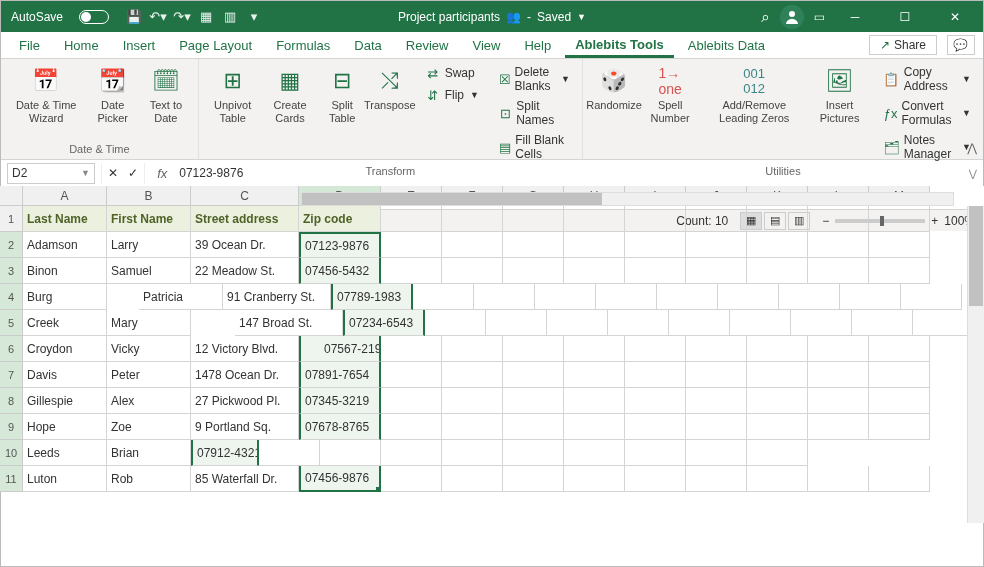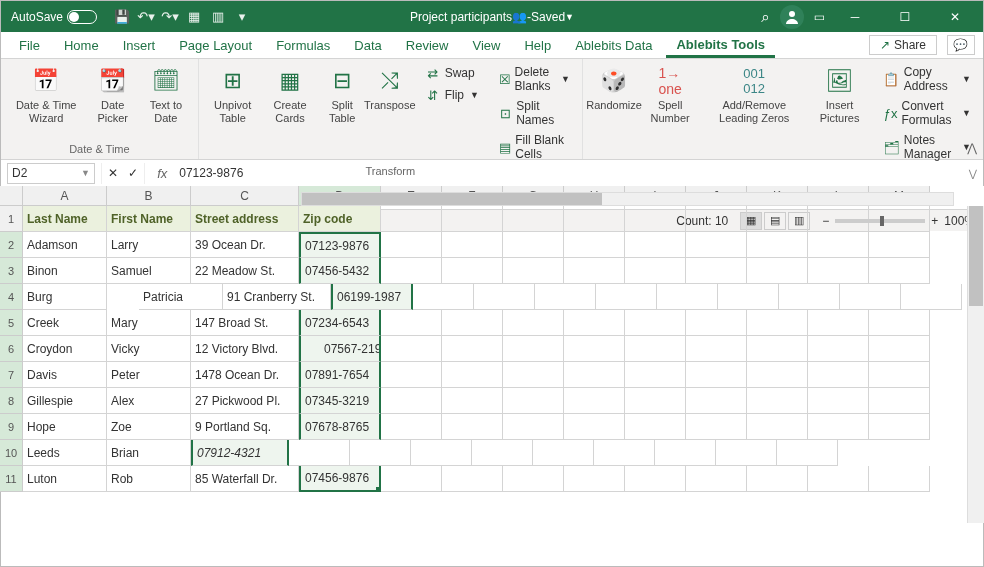--- a/index.html
+++ b/index.html
@@ -1,25 +1,25 @@
 <!DOCTYPE html>
 <html><head>
 <meta charset="utf-8">
 <style>
 *{margin:0;padding:0;box-sizing:border-box;font-family:"Segoe UI",sans-serif;font-size:12px;color:#333}
 body{background:#fff;overflow:hidden;width:984px;height:567px;border:1px solid #bbb}
 .titlebar{height:31px;background:#217346;display:flex;align-items:center;color:#fff;padding:0 4px;position:relative}
 .titlebar *{color:#fff}
 .title-left{display:flex;align-items:center;gap:8px;padding-left:6px}
-.autosave{display:flex;align-items:center;gap:4px;font-size:11px}
+.autosave{display:flex;align-items:center;gap:16px;font-size:11px}
 .toggle{width:30px;height:14px;border:1px solid #fff;border-radius:8px;position:relative}
 .toggle::after{content:"";width:10px;height:10px;background:#fff;border-radius:50%;position:absolute;left:1px;top:1px}
 .qatb{display:flex;gap:6px;margin-left:8px}
 .qat-icon{width:18px;height:18px;display:flex;align-items:center;justify-content:center;font-size:13px;opacity:.9}
-.title-center{position:absolute;left:50%;transform:translateX(-50%);display:flex;align-items:center;font-size:12px}
+.title-center{position:absolute;left:50%;transform:translateX(-50%);display:flex;align-items:center;gap:6px;font-size:12px}
 .title-right{margin-left:auto;display:flex;align-items:center;gap:10px;padding-right:4px}
 .user-badge{width:24px;height:24px;background:#2f8159;border-radius:50%;display:flex;align-items:center;justify-content:center}
 .win-btn{width:40px;height:28px;display:flex;align-items:center;justify-content:center;font-size:12px}
 .tabs{height:27px;background:#fff;display:flex;align-items:center;padding:0 8px;gap:4px;border-bottom:1px solid #d4d4d4}
 .tab{padding:4px 10px;font-size:13px;color:#217346;cursor:pointer}
 .tab.active{color:#217346;font-weight:600;border-bottom:3px solid #217346;padding-bottom:3px}
 .share-btn{margin-left:auto;padding:2px 10px;border:1px solid #ccc;display:flex;align-items:center;gap:4px;color:#333}
 .ribbon{height:101px;background:#f3f2f1;display:flex;border-bottom:1px solid #d4d4d4;position:relative}
 .group{border-right:1px solid #e1e1e1;padding:4px 8px 2px;display:flex;flex-direction:column}
 .group-body{flex:1;display:flex;align-items:flex-start;gap:6px}
@@ -114,22 +114,22 @@
 <div class="tabs">
   <div class="tab">File</div>
   <div class="tab">Home</div>
   <div class="tab">Insert</div>
   <div class="tab">Page Layout</div>
   <div class="tab">Formulas</div>
   <div class="tab">Data</div>
   <div class="tab">Review</div>
   <div class="tab">View</div>
   <div class="tab">Help</div>
+  <div class="tab active">Ablebits Tools</div>
   <div class="tab">Ablebits Data</div>
-  <div class="tab active">Ablebits Tools</div>
   <div class="share-btn">
     <span style="color:#217346">↗</span>
     <span>Share</span>
   </div>
   <div style="width:28px;height:20px;border:1px solid #ccc;margin-left:6px;display:flex;align-items:center;justify-content:center">💬</div>
 </div>
 
 <div class="ribbon">
   <div class="group">
     <div class="group-body">
@@ -233,20 +233,21 @@
             <span>Convert Formulas</span>
             <span style="font-size:9px;margin-left:2px">▼</span>
           </div>
         <div class="rbtn-sm">
             <div class="ic">🗂</div>
             <span>Notes Manager</span>
             <span style="font-size:9px;margin-left:4px">▼</span>
           </div>
       </div>
     </div>
+    <div class="group-label">Utilities</div>
   </div>
   <div class="collapse-ribbon">⋀</div>
 </div>
 
 <div class="fbar">
   <div class="namebox">
     <span>D2</span>
     <span style="font-size:9px;color:#888">▼</span>
   </div>
   <div class="fbar-icons">
@@ -324,36 +325,36 @@
         <div class="cell" style="width: 61px;"></div>
         <div class="cell" style="width: 61px;"></div>
         <div class="cell" style="width: 61px;"></div>
         <div class="cell" style="width: 61px;"></div>
       </div>
       <div class="row">
         <div class="rh sel">4</div>
         <div class="cell" style="width: 84px;">Burg</div>
         <div class="cell" style="width: 84px; margin-left: 32px;">Patricia</div>
         <div class="cell" style="width: 108px;">91 Cranberry St.</div>
-        <div class="cell selcol sel-border-left sel-border-right" style="width: 82px;">06199-1987</div>
+        <div class="cell selcol sel-border-left sel-border-right" style="width: 82px;">07789-1983</div>
         <div class="cell" style="width: 61px;"></div>
         <div class="cell" style="width: 61px;"></div>
         <div class="cell" style="width: 61px;"></div>
         <div class="cell" style="width: 61px;"></div>
         <div class="cell" style="width: 61px;"></div>
         <div class="cell" style="width: 61px;"></div>
         <div class="cell" style="width: 61px;"></div>
         <div class="cell" style="width: 61px;"></div>
         <div class="cell" style="width: 61px;"></div>
       </div>
       <div class="row">
         <div class="rh sel">5</div>
         <div class="cell" style="width: 84px;">Creek</div>
         <div class="cell" style="width: 84px;">Mary</div>
-        <div class="cell" style="width: 108px;">147 Broad St.</div>
+        <div class="cell" style="width: 108px; margin-left: 44px;">147 Broad St.</div>
         <div class="cell selcol sel-border-left sel-border-right" style="width: 82px;">07234-6543</div>
         <div class="cell" style="width: 61px;"></div>
         <div class="cell" style="width: 61px;"></div>
         <div class="cell" style="width: 61px;"></div>
         <div class="cell" style="width: 61px;"></div>
         <div class="cell" style="width: 61px;"></div>
         <div class="cell" style="width: 61px;"></div>
         <div class="cell" style="width: 61px;"></div>
         <div class="cell" style="width: 61px;"></div>
         <div class="cell" style="width: 61px;"></div>
@@ -419,21 +420,21 @@
         <div class="cell" style="width: 61px;"></div>
         <div class="cell" style="width: 61px;"></div>
         <div class="cell" style="width: 61px;"></div>
         <div class="cell" style="width: 61px;"></div>
         <div class="cell" style="width: 61px;"></div>
       </div>
       <div class="row">
         <div class="rh sel">10</div>
         <div class="cell" style="width: 84px;">Leeds</div>
         <div class="cell" style="width: 84px;">Brian</div>
-        <div class="cell selcol sel-border-left sel-border-right" style="width: 98px; font-style: italic;">07912-4321</div>
+        <div class="cell selcol sel-border-left sel-border-right" style="width: 68px;">07912-4321</div>
         <div class="cell" style="width: 61px;"></div>
         <div class="cell" style="width: 61px;"></div>
         <div class="cell" style="width: 61px;"></div>
         <div class="cell" style="width: 61px;"></div>
         <div class="cell" style="width: 61px;"></div>
         <div class="cell" style="width: 61px;"></div>
         <div class="cell" style="width: 61px;"></div>
         <div class="cell" style="width: 61px;"></div>
         <div class="cell" style="width: 61px;"></div>
       </div>

